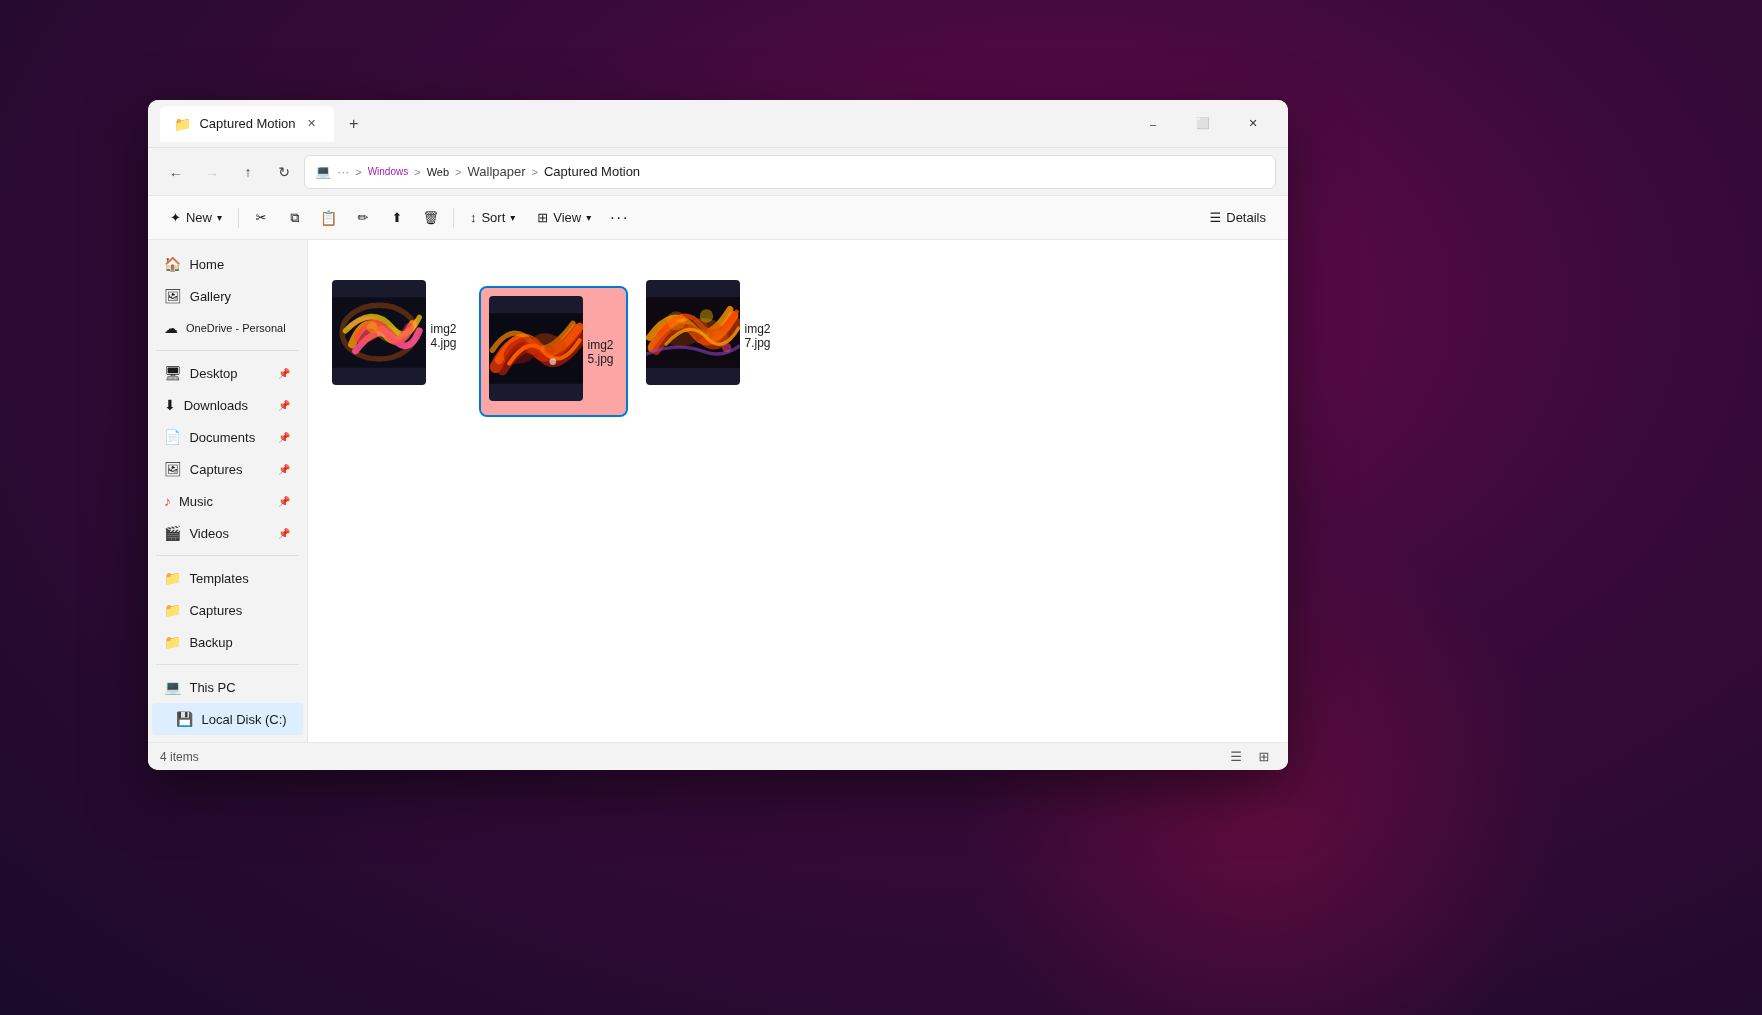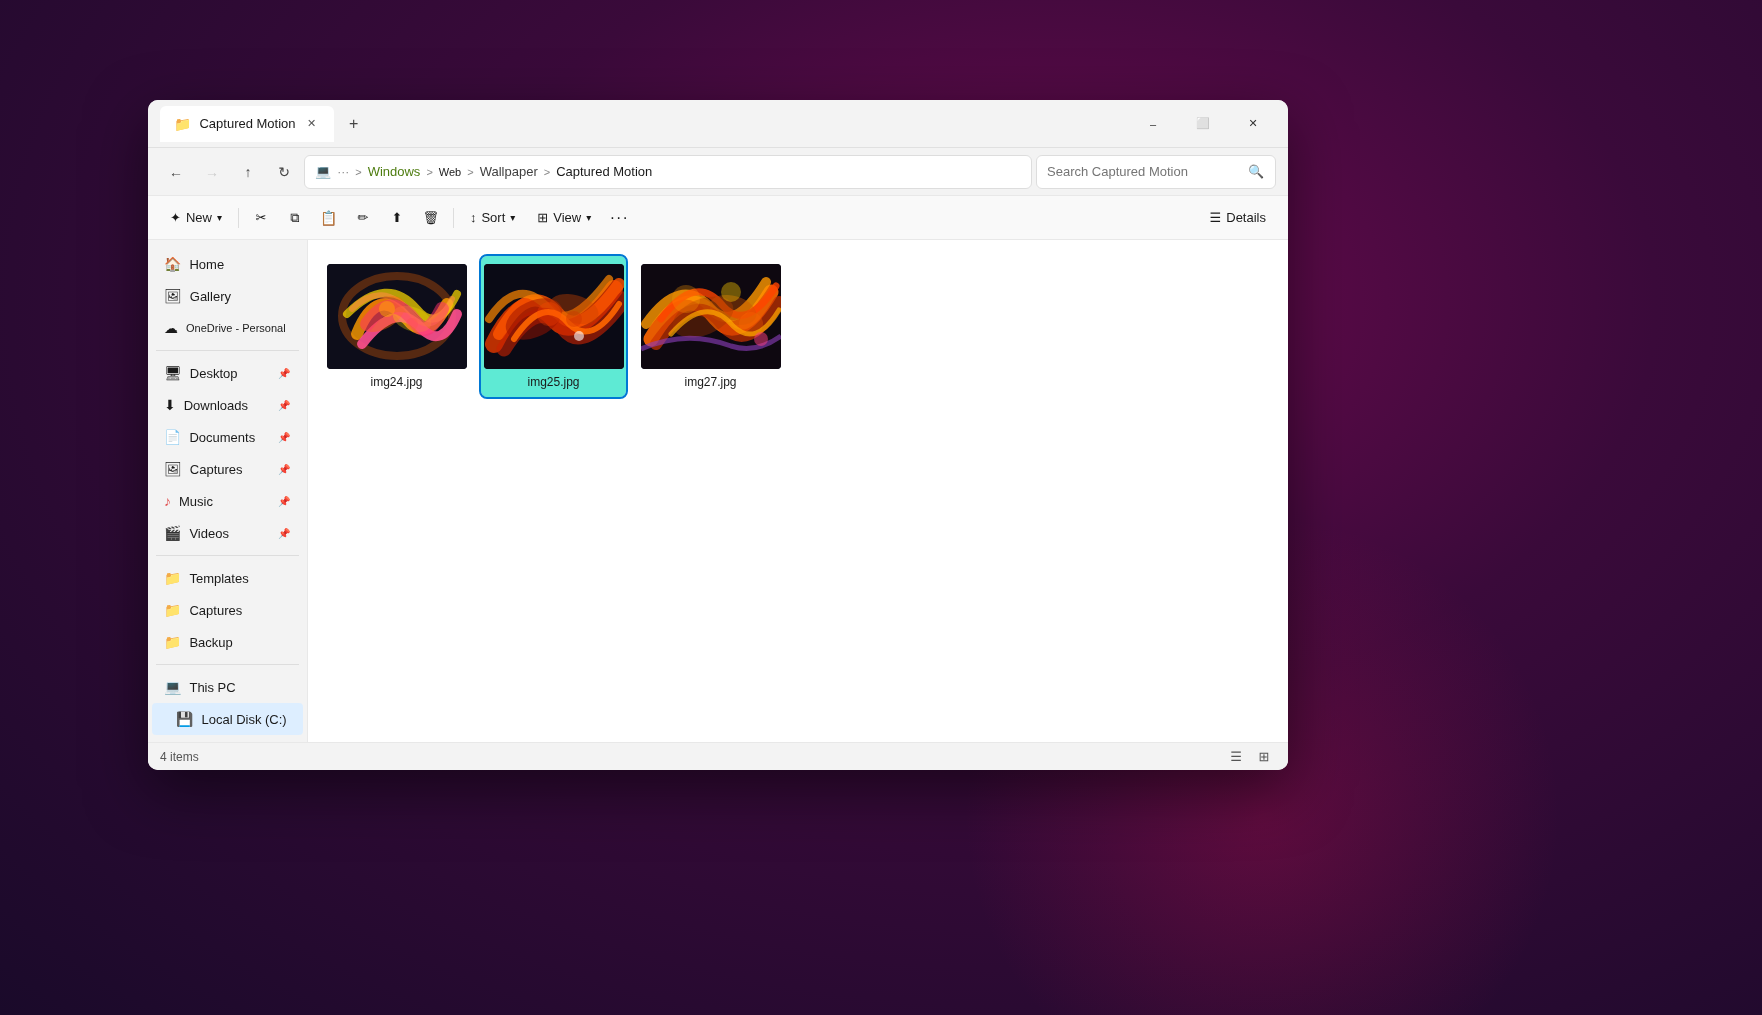--- a/index.html
+++ b/index.html
@@ -275,29 +275,30 @@
       display: flex;
       flex-wrap: wrap;
       gap: 12px;
       align-content: flex-start;
       overflow-y: auto;
     }
 
     .file-item {
       width: 145px;
       display: flex;
-      flex-direction: column;
+      flex-direction: row;
       align-items: center;
       padding: 8px;
       border-radius: 6px;
       cursor: pointer;
     }
     .file-item.selected {
-      background: #5eead4;
+      background: #fca5a5;
       outline: 2px solid #0078d4;
+      margin-top: 32px;
     }
 
     .file-thumbnail {
       width: 140px;
       height: 105px;
       border-radius: 4px;
       overflow: hidden;
       background: #1a1a2e;
       margin-bottom: 6px;
       position: relative;
@@ -369,31 +370,27 @@
 
   <div class="nav-bar">
     <div class="nav-btn">←</div>
     <div class="nav-btn disabled">→</div>
     <div class="nav-btn">↑</div>
     <div class="nav-btn">↻</div>
     <div class="address-bar">
       <span>💻</span>
       <span style="color:#888;font-size:12px">···</span>
       <span class="breadcrumb-sep">&gt;</span>
-      <span style="font-size:13px;color:#4d7c0f">Windows</span>
+      <span style="font-size:10px;color:#a21caf">Windows</span>
       <span class="breadcrumb-sep">&gt;</span>
       <span style="font-size:11px;color:#1a1a1a">Web</span>
       <span class="breadcrumb-sep">&gt;</span>
       <span style="font-size:13px;color:#404040">Wallpaper</span>
       <span class="breadcrumb-sep">&gt;</span>
       <span style="font-size:13px;color:#1a1a1a;font-weight:500">Captured Motion</span>
-    </div>
-    <div class="search-bar">
-      <input type="text" placeholder="Search Captured Motion" style="">
-      <span style="color:#888;font-size:13px">🔍</span>
     </div>
   </div>
 
   <div class="toolbar">
     <div class="toolbar-btn">
       <span>✦</span>
       <span>New</span>
       <span style="font-size:10px">▾</span>
     </div>
     <div class="toolbar-separator"></div>

